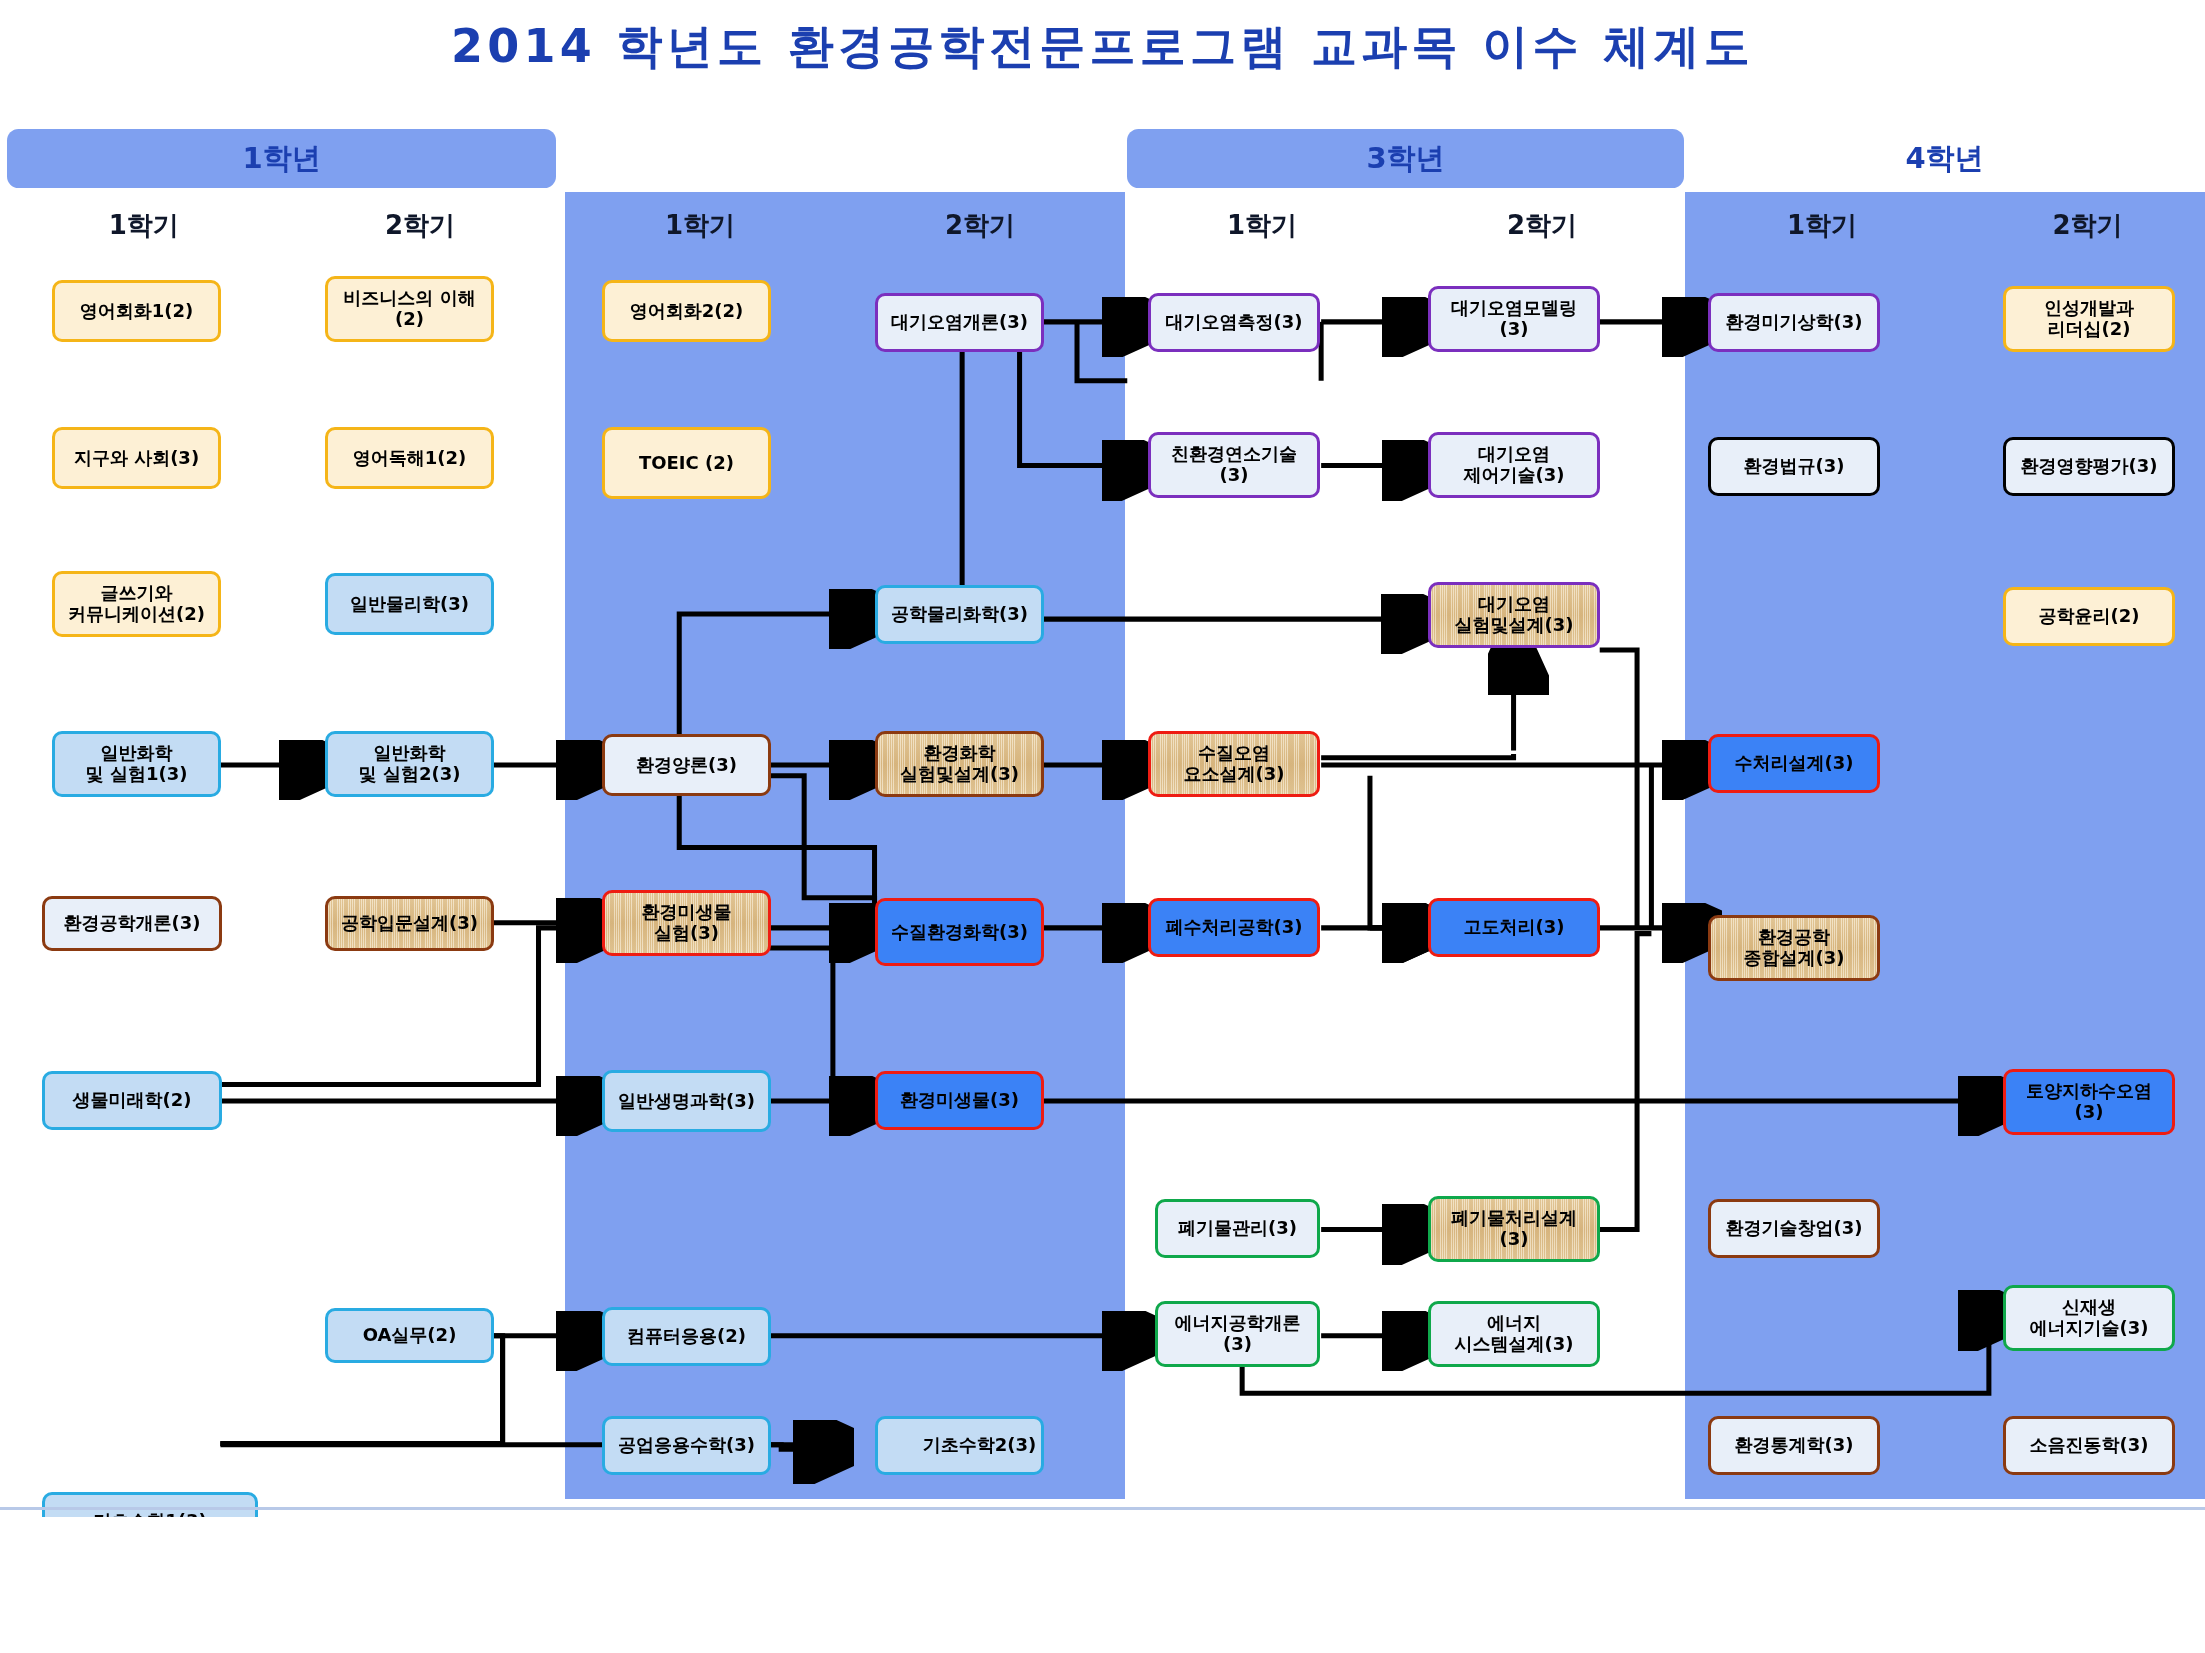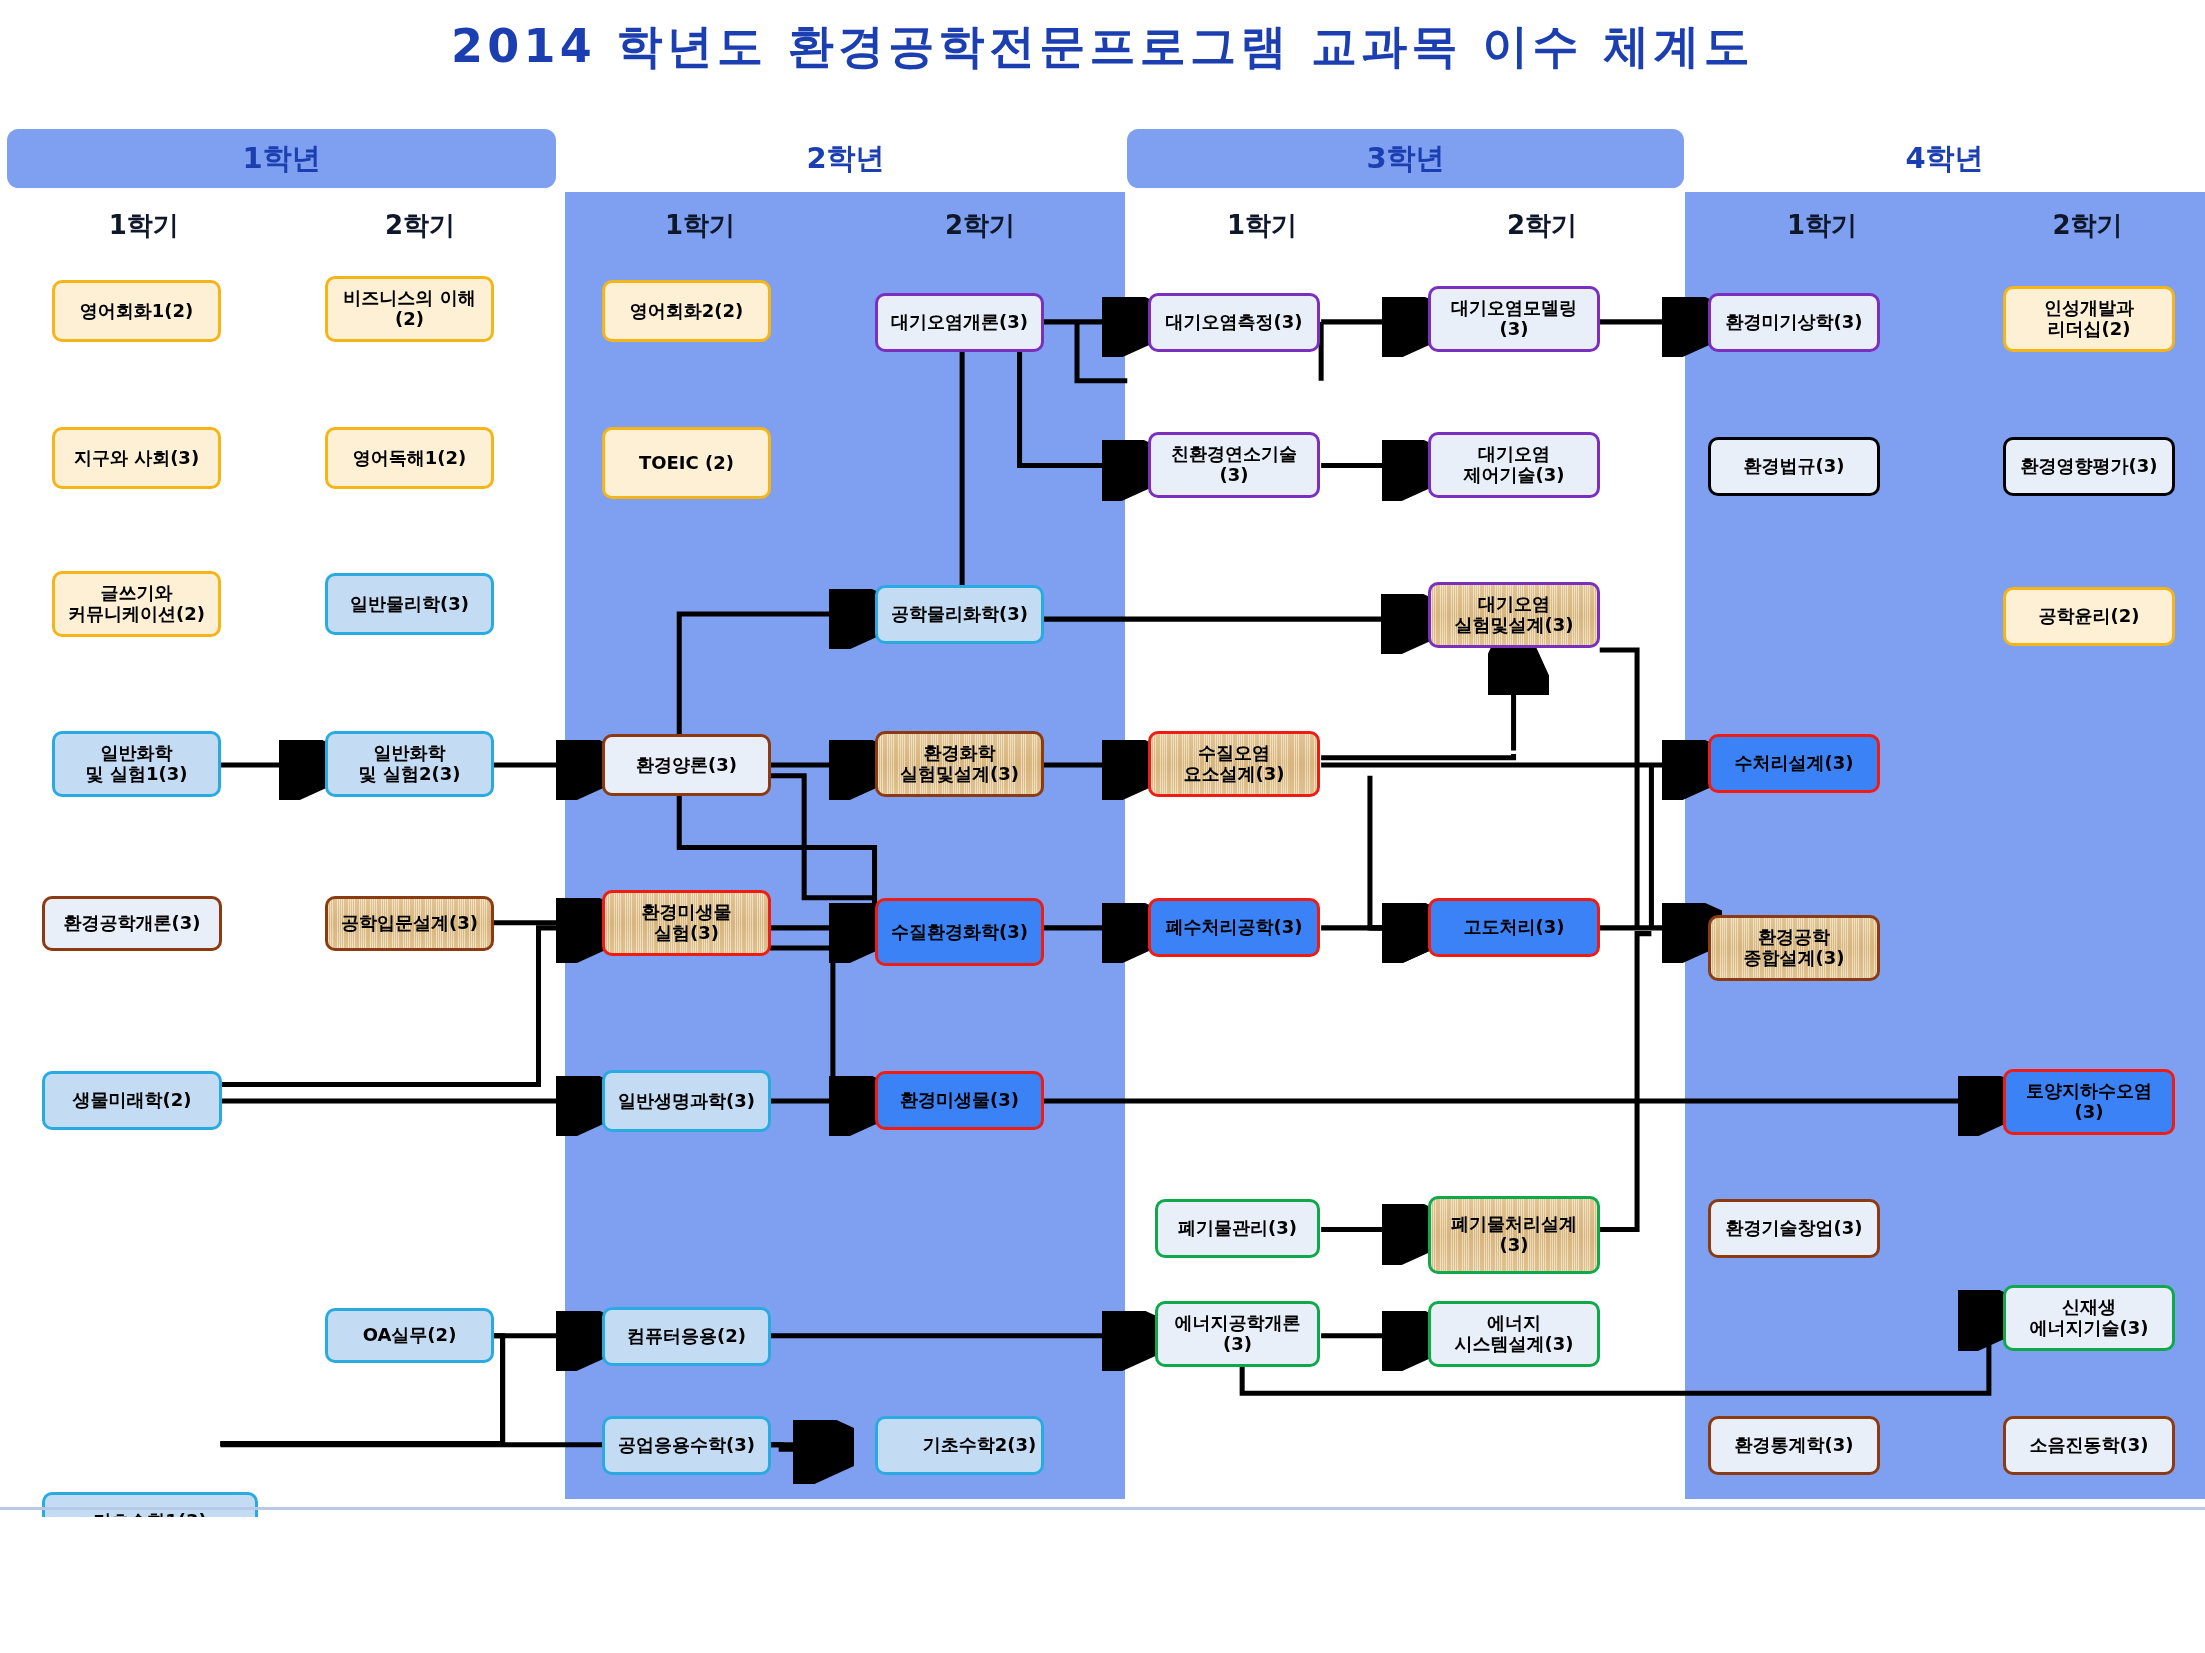--- a/index.html
+++ b/index.html
@@ -74,23 +74,20 @@
 
 <div id="stage">
 
   <div id="title">2014 학년도  환경공학전문프로그램 교과목 이수 체계도</div>
 
   <div class="colshade" style="left:565px;width:560px;"></div>
   <div class="colshade" style="left:1685px;width:520px;"></div>
 
   <div class="yearband filled" style="left:7.2px;width:549px;">
     <span>1학년</span>
-  </div>
-  <div class="yearband" style="left:567px;width:557px;">
-    <span>2학년</span>
   </div>
   <div class="yearband filled" style="left:1127px;width:557px;">
     <span>3학년</span>
   </div>
   <div class="yearband" style="left:1688px;width:513px;">
     <span>4학년</span>
   </div>
 
   <div class="semhead" style="left:10.8px;width:266px;">1학기</div>
   <div class="semhead" style="left:287px;width:266px;">2학기</div>
@@ -233,21 +230,21 @@
   <div class="node b-pyegi" style="left:1155px;top:1301px;width:165px;height:66px;">에너지공학개론
 (3)</div>
 
   <div class="node b-daegi" style="left:1428px;top:286px;width:172px;height:66px;">대기오염모델링
 (3)</div>
   <div class="node b-daegi" style="left:1428px;top:432px;width:172px;height:66px;">대기오염
 제어기술(3)</div>
   <div class="node b-daegi f-design" style="left:1428px;top:582px;width:172px;height:66px;">대기오염
 실험및설계(3)</div>
   <div class="node b-sujil" style="left:1428px;top:898px;width:172px;height:59px;">고도처리(3)</div>
-  <div class="node b-pyegi f-design" style="left:1428px;top:1196px;width:172px;height:78px;">폐기물처리설계
+  <div class="node b-pyegi f-design" style="left:1428px;top:1196px;width:172px;height:66px;">폐기물처리설계
 (3)</div>
   <div class="node b-pyegi" style="left:1428px;top:1301px;width:172px;height:66px;">에너지
 시스템설계(3)</div>
 
   <div class="node b-daegi" style="left:1708px;top:293px;width:172px;height:59px;">환경미기상학(3)</div>
   <div class="node b-youngpy" style="left:1708px;top:437px;width:172px;height:59px;">환경법규(3)</div>
   <div class="node b-sujil" style="left:1708px;top:734px;width:172px;height:59px;">수처리설계(3)</div>
   <div class="node b-gongtong f-design" style="left:1708px;top:895px;width:172px;height:66px;margin-top:20px;">환경공학
 종합설계(3)</div>
   <div class="node b-gongtong" style="left:1708px;top:1199px;width:172px;height:59px;">환경기술창업(3)</div>

